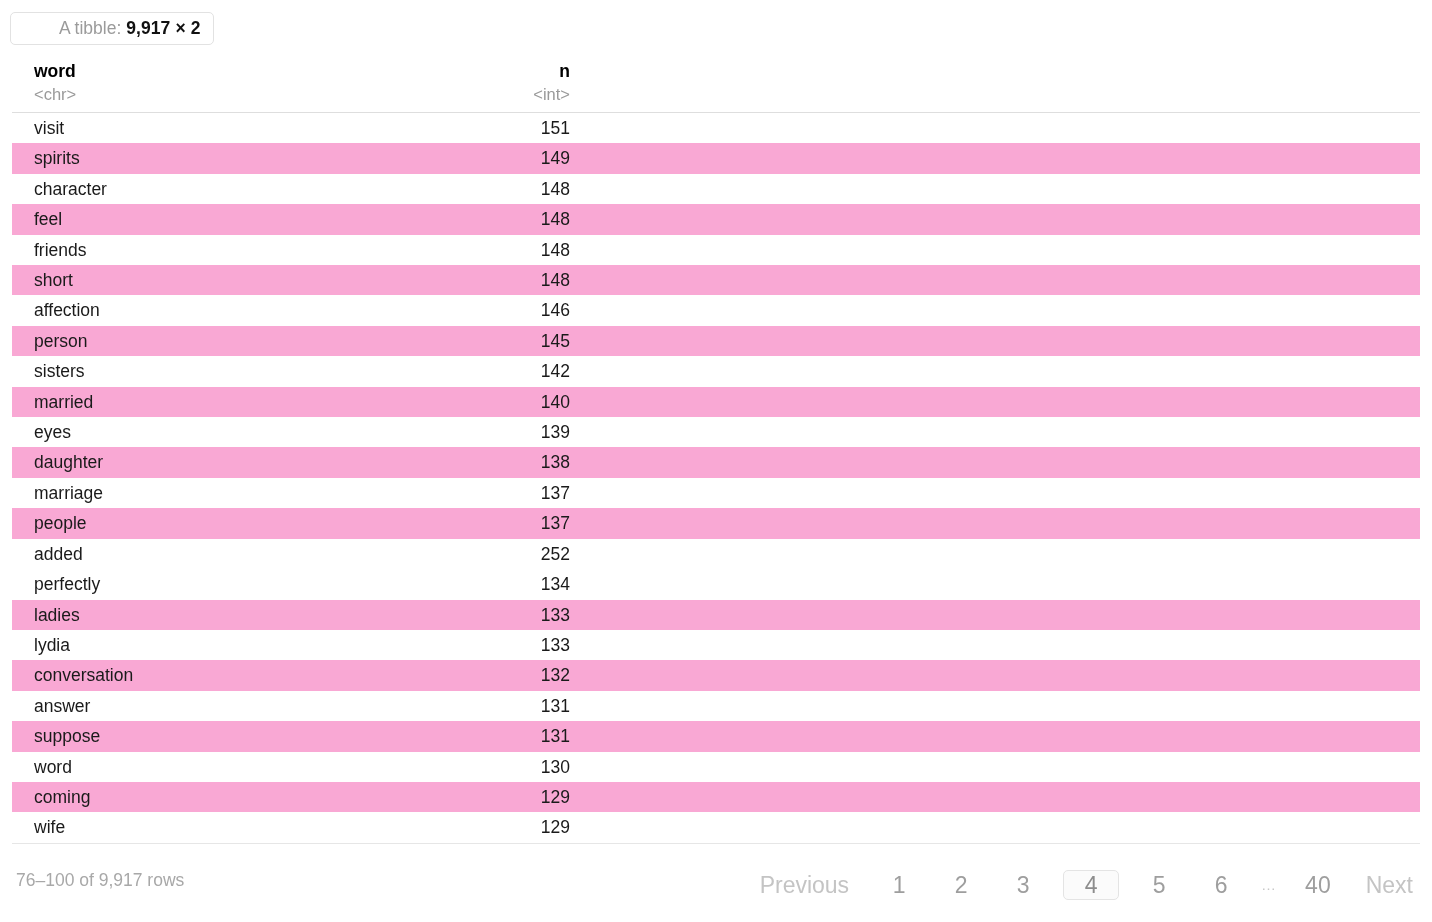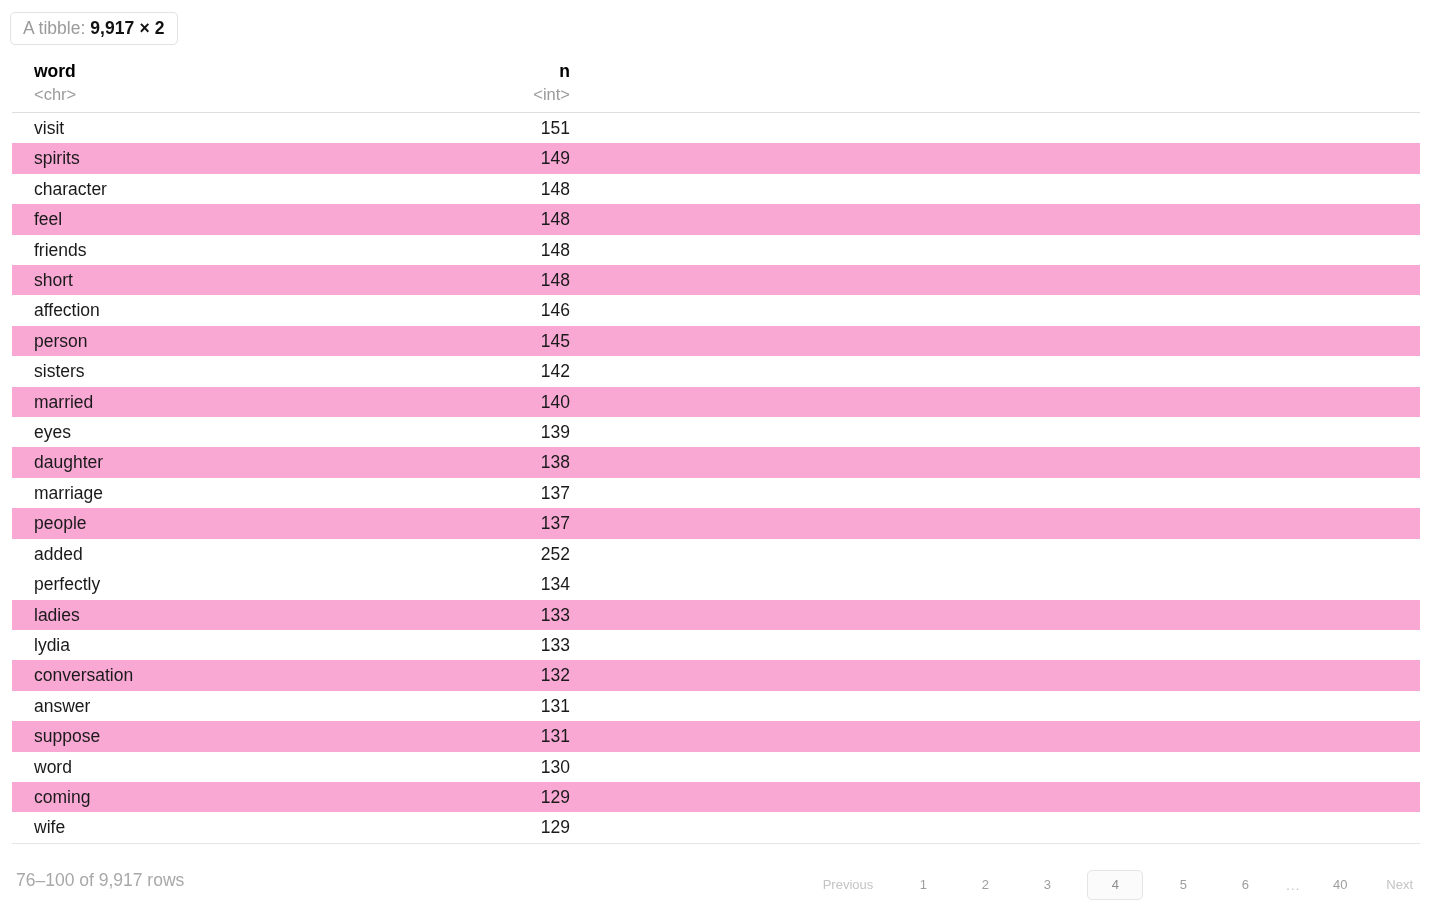--- a/index.html
+++ b/index.html
@@ -36,20 +36,21 @@
     border-radius: 5px;
     padding: 5px 12px 6px 12px;
     font-size: 17.5px;
     line-height: 20px;
     background: #ffffff;
     white-space: nowrap;
   }
   .tibble-badge .label {
     color: #9b9b9b;
     font-weight: 400;
+    margin-left: 36px;
   }
   .tibble-badge .dims {
     color: #111111;
     font-weight: 700;
     letter-spacing: 0.1px;
   }
 
   
   .table-wrap {
     width: 1408px;
@@ -133,21 +134,21 @@
     white-space: nowrap;
     padding-left: 8px;
   }
   .pagination {
     display: flex;
     align-items: center;
     gap: 0px;
     white-space: nowrap;
   }
   .pg {
-    font-size: 13px;
+    font-size: 23px;
     line-height: 20px;
     color: #c4c4c4;
     padding: 4px 10px;
     border: 1px solid transparent;
     border-radius: 4px;
     background: transparent;
     text-align: center;
   }
   .pg-prev { padding-right: 18px; }
   .pg-next { padding-left: 14px; }

